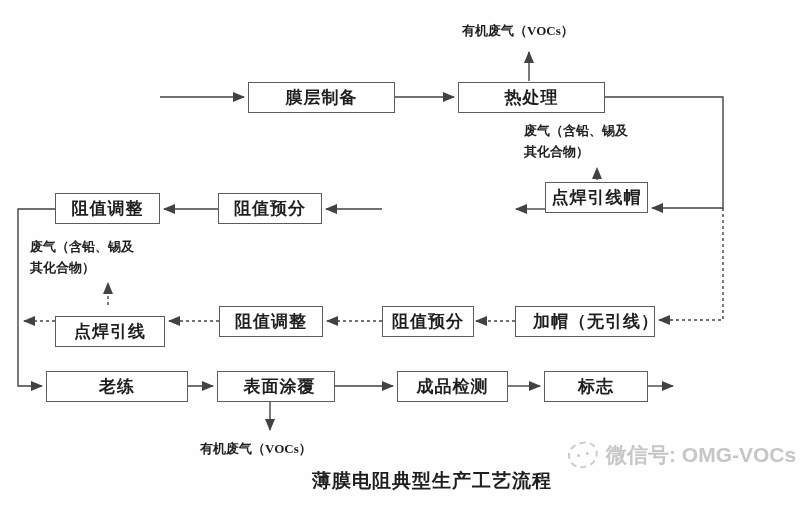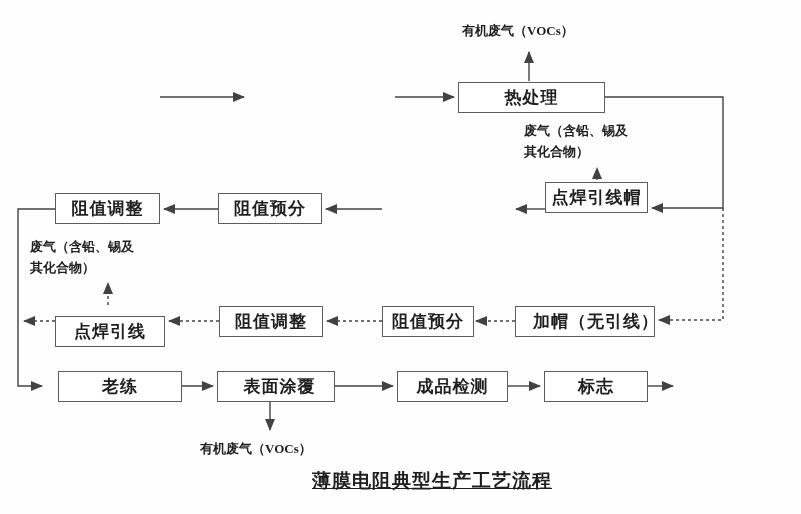--- a/index.html
+++ b/index.html
@@ -42,21 +42,20 @@
   .annotation span { display: block; }
   #diagram-title {
     position: absolute;
     left: 312px;
     top: 468px;
     font-size: 19px;
     font-weight: bold;
     color: #1e1e1e;
     letter-spacing: 1px;
     white-space: nowrap;
-    text-decoration: underline;
   }
   #watermark {
     position: absolute;
     left: 568px;
     top: 441px;
     display: flex;
     align-items: center;
     gap: 8px;
     color: #c6c6c6;
     font-family: "Liberation Sans", "DejaVu Sans", sans-serif;
@@ -119,46 +118,51 @@
       <path d="M108,305 L108,283" stroke-dasharray="3,3" marker-end="url(#arrow)"></path>
 
       <path d="M164,386 L213,386" marker-end="url(#arrow)"></path>
       <path d="M322,386 L393,386" marker-end="url(#arrow)"></path>
       <path d="M508,386 L540,386" marker-end="url(#arrow)"></path>
       <path d="M648,386 L673,386" marker-end="url(#arrow)"></path>
       <path d="M270,402 L270,430" marker-end="url(#arrow)"></path>
     </g>
   </svg>
 
+  <div class="node" style="left:248px; top:82px; width:147px;">膜层制备</div>
   <div class="node" style="left:458px; top:82px; width:147px;">热处理</div>
 
   <div class="node" style="left:55px; top:193px; width:105px;">阻值调整</div>
   <div class="node" style="left:218px; top:193px; width:104px;">阻值预分</div>
   <div class="node" style="left:545px; top:182px; width:103px;">点焊引线帽</div>
 
   <div class="node" style="left:55px; top:306px; width:110px;margin-top:10px;">点焊引线</div>
   <div class="node" style="left:219px; top:306px; width:104px;">阻值调整</div>
   <div class="node" style="left:382px; top:306px; width:92px;">阻值预分</div>
   <div class="node" style="left:515px; top:306px; width:140px;padding-left:22px;">加帽（无引线）</div>
 
-  <div class="node" style="left:58px; top:371px; width:124px;">老练</div>
+  <div class="node" style="left:46px; top:371px; width:142px;">老练</div>
   <div class="node" style="left:217px; top:371px; width:118px;padding-left:7px;">表面涂覆</div>
   <div class="node" style="left:397px; top:371px; width:111px;">成品检测</div>
   <div class="node" style="left:544px; top:371px; width:104px;">标志</div>
 
   <div class="annotation" style="left:462px; top:20px;">有机废气（VOCs）</div>
 
   <div class="annotation" style="left:524px; top:120px; width:156px;">
     <span>废气（含铅、锡及</span>
     <span>其化合物）</span>
   </div>
 
   <div class="annotation" style="left:30px; top:236px; width:160px;">
     <span>废气（含铅、锡及</span>
     <span>其化合物）</span>
   </div>
 
   <div class="annotation" style="left:200px; top:438px;">有机废气（VOCs）</div>
 
   <div id="diagram-title">薄膜电阻典型生产工艺流程</div>
 
+  <div id="watermark">
+    <div id="wechat-icon"></div>
+    <span>微信号: OMG-VOCs</span>
+  </div>
 
 </div>
 
 </body></html>

